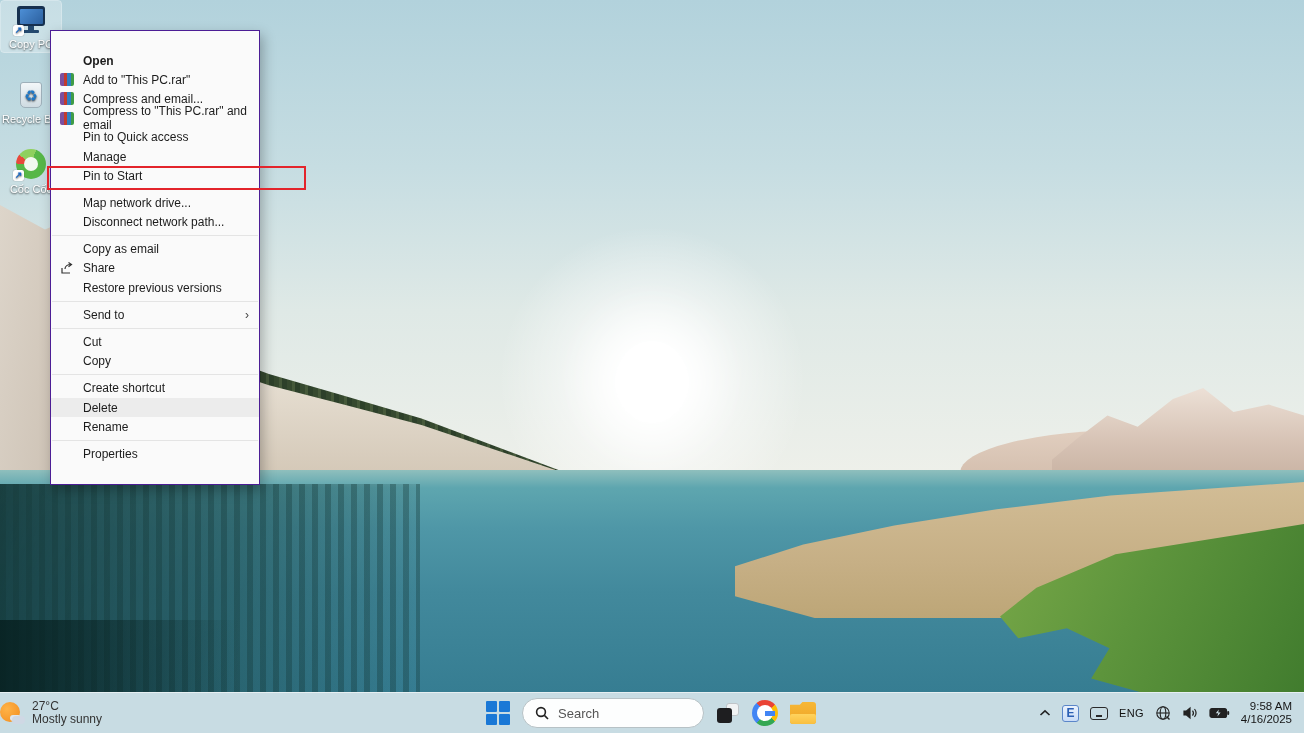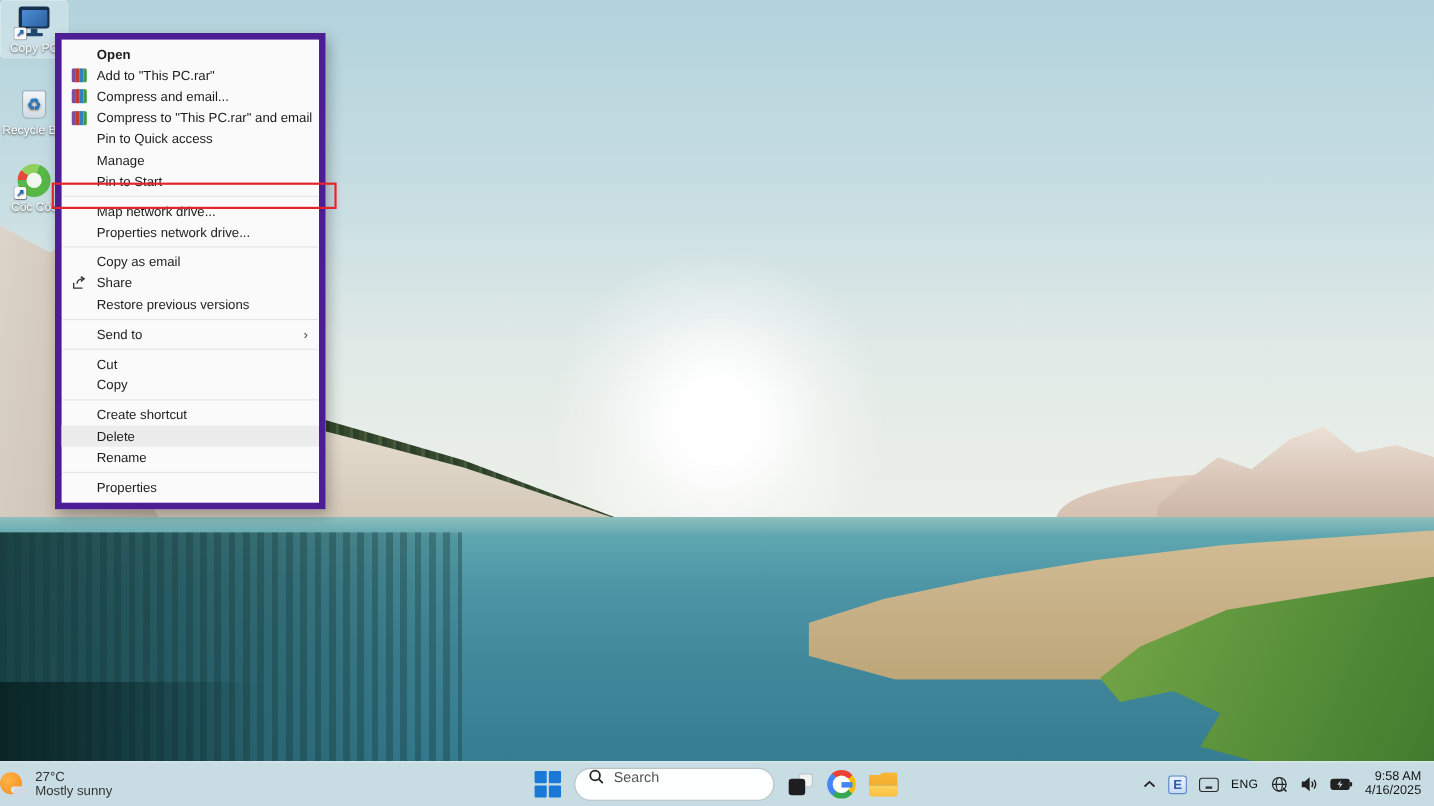--- a/index.html
+++ b/index.html
@@ -61,23 +61,23 @@
   .pc-base { position:absolute; left:9px; top:26px; width:16px; height:3px; background:#23486e; border-radius:1px; }
   .bin-body { position:absolute; left:6px; top:3px; width:22px; height:26px;
     background:linear-gradient(180deg,#f3f7f9,#cfdbe2); border-radius:3px 3px 5px 5px;
     border:1px solid #9fb0ba; display:flex; align-items:center; justify-content:center; }
   .bin-recycle { color:#1e78c8; font-size:15px; line-height:1; }
   .coc-ring { position:absolute; left:2px; top:0; width:30px; height:30px; border-radius:50%;
     background:conic-gradient(from 20deg,#57b747 0 70%,#e8483b 70% 80%,#8fd05e 80% 100%); }
   .coc-hole { position:absolute; left:10px; top:8px; width:14px; height:14px; border-radius:50%; background:#f2f8ef; }
 
   
-  .context-menu { position:absolute; left:50px; top:30px; width:246px; z-index:10;
-    background:#fafafa; border:6px solid #4c1d95; box-shadow:3px 5px 12px rgba(0,0,0,.28);
-    padding:4px 0; font-size:12px; color:#1c1c1c; }
+  .context-menu { position:absolute; left:50px; top:30px; width:210px; z-index:10;
+    background:#fafafa; border:1px solid #4c1d95; box-shadow:3px 5px 12px rgba(0,0,0,.28);
+    padding:20px 0; font-size:12px; color:#1c1c1c; }
   .mi { position:relative; height:19.2px; display:flex; align-items:center; padding-left:32px; cursor:default; }
   .mi:hover, .mi.hovered { background:#ececec; }
   .mi.bold { font-weight:bold; }
   .mi-icon { position:absolute; left:8px; top:50%; transform:translateY(-50%); width:16px; height:16px;
     display:flex; align-items:center; justify-content:center; }
   .winrar { width:14px; height:13px; border-radius:2px; overflow:hidden; display:flex; }
   .winrar i { flex:1; display:block; }
   .winrar i:nth-child(1){ background:#7b4fa0; }
   .winrar i:nth-child(2){ background:#c23b2e; }
   .winrar i:nth-child(3){ background:#2f7fc1; }
@@ -96,21 +96,21 @@
   .weather-sun { position:absolute; left:0; top:1px; width:20px; height:20px; border-radius:50%;
     background:radial-gradient(circle at 35% 35%,#ffb347,#f28c1e); }
   .weather-cloud { position:absolute; right:-1px; bottom:1px; width:13px; height:8px; border-radius:6px;
     background:#cfd8e4; box-shadow:-3px -2px 0 -1px #dfe6ee; }
   .weather-text { font-size:12px; color:#333; line-height:13.5px; }
   .tb-center { position:absolute; left:486px; display:flex; align-items:center; gap:12px; }
   .start-btn { width:24px; height:24px; display:grid; grid-template-columns:11px 11px; grid-template-rows:11px 11px;
     gap:1.5px; cursor:pointer; place-content:center; }
   .start-btn i { background:#1a78d6; border-radius:1px; }
   .search-pill { width:182px; height:30px; border-radius:15px; background:#fdfefe;
-    border:1px solid #b7c2c6; display:flex; align-items:flex-start; gap:9px; padding:0 12px; cursor:text; }
+    border:1px solid #b7c2c6; display:flex; align-items:center; gap:9px; padding:0 12px; cursor:text; }
   .search-pill input { border:0; outline:0; background:transparent; font-size:13px; color:#444;
     width:120px; font-family:"Liberation Sans",sans-serif; }
   .search-pill input::placeholder { color:#555; opacity:1; }
   .taskview-icon { position:relative; width:24px; height:24px; cursor:pointer; }
   .taskview-icon .b1 { position:absolute; left:1px; bottom:2px; width:15px; height:15px; background:#1e1e20; border-radius:3px; }
   .taskview-icon .b2 { position:absolute; right:1px; top:2px; width:13px; height:13px;
     background:rgba(245,245,245,.9); border:1px solid #bfc4c8; border-radius:3px; }
   .google-icon { position:relative; width:26px; height:26px; border-radius:50%; cursor:pointer;
     background:conic-gradient(from -40deg,#ea4335 0 90deg,#fbbc05 90deg 170deg,#34a853 170deg 260deg,#4285f4 260deg 360deg); }
   .google-icon::after { content:""; position:absolute; left:5px; top:5px; width:16px; height:16px;
@@ -227,21 +227,21 @@
         <span>Manage</span>
       </div>
     <div class="mi">
         <span>Pin to Start</span>
       </div>
     <div class="menu-sep"></div>
     <div class="mi">
         <span>Map network drive...</span>
       </div>
     <div class="mi">
-        <span>Properties network drive...</span>
+        <span>Disconnect network path...</span>
       </div>
     <div class="menu-sep"></div>
     <div class="mi">
         <span>Copy as email</span>
       </div>
     <div class="mi">
       <span class="mi-icon">
         <svg width="14" height="14" viewBox="0 0 14 14" fill="none" stroke="#333" stroke-width="1.2">
           <path d="M2 7 v5 h8"></path>
             <path d="M5 8 c0-3 2.5-4.5 6-4.5"></path>

